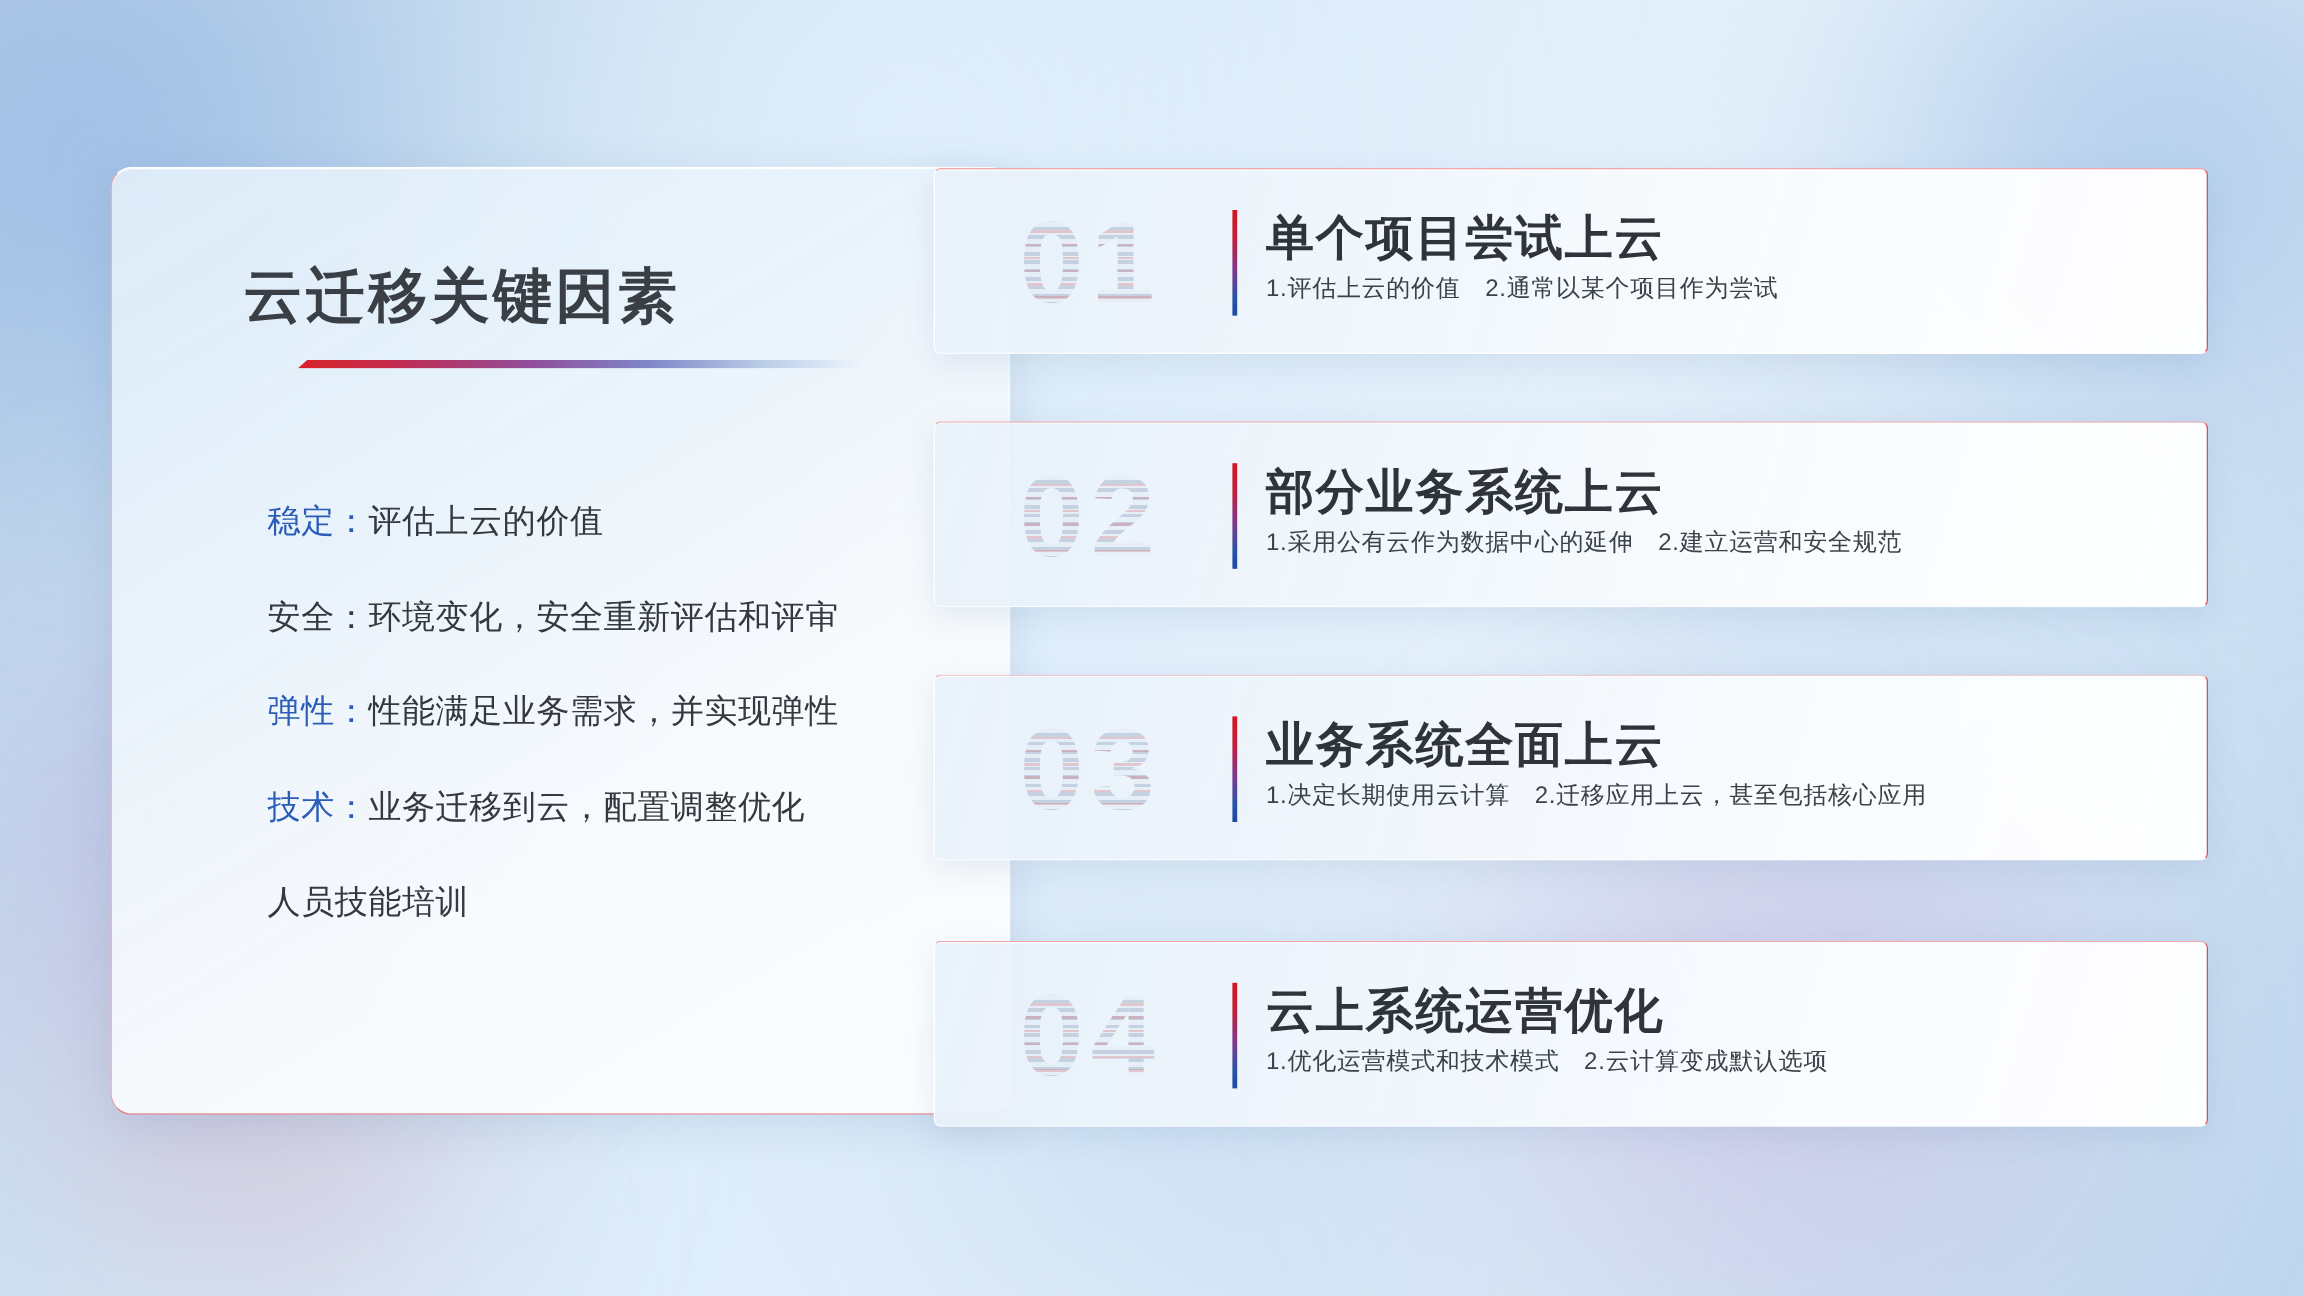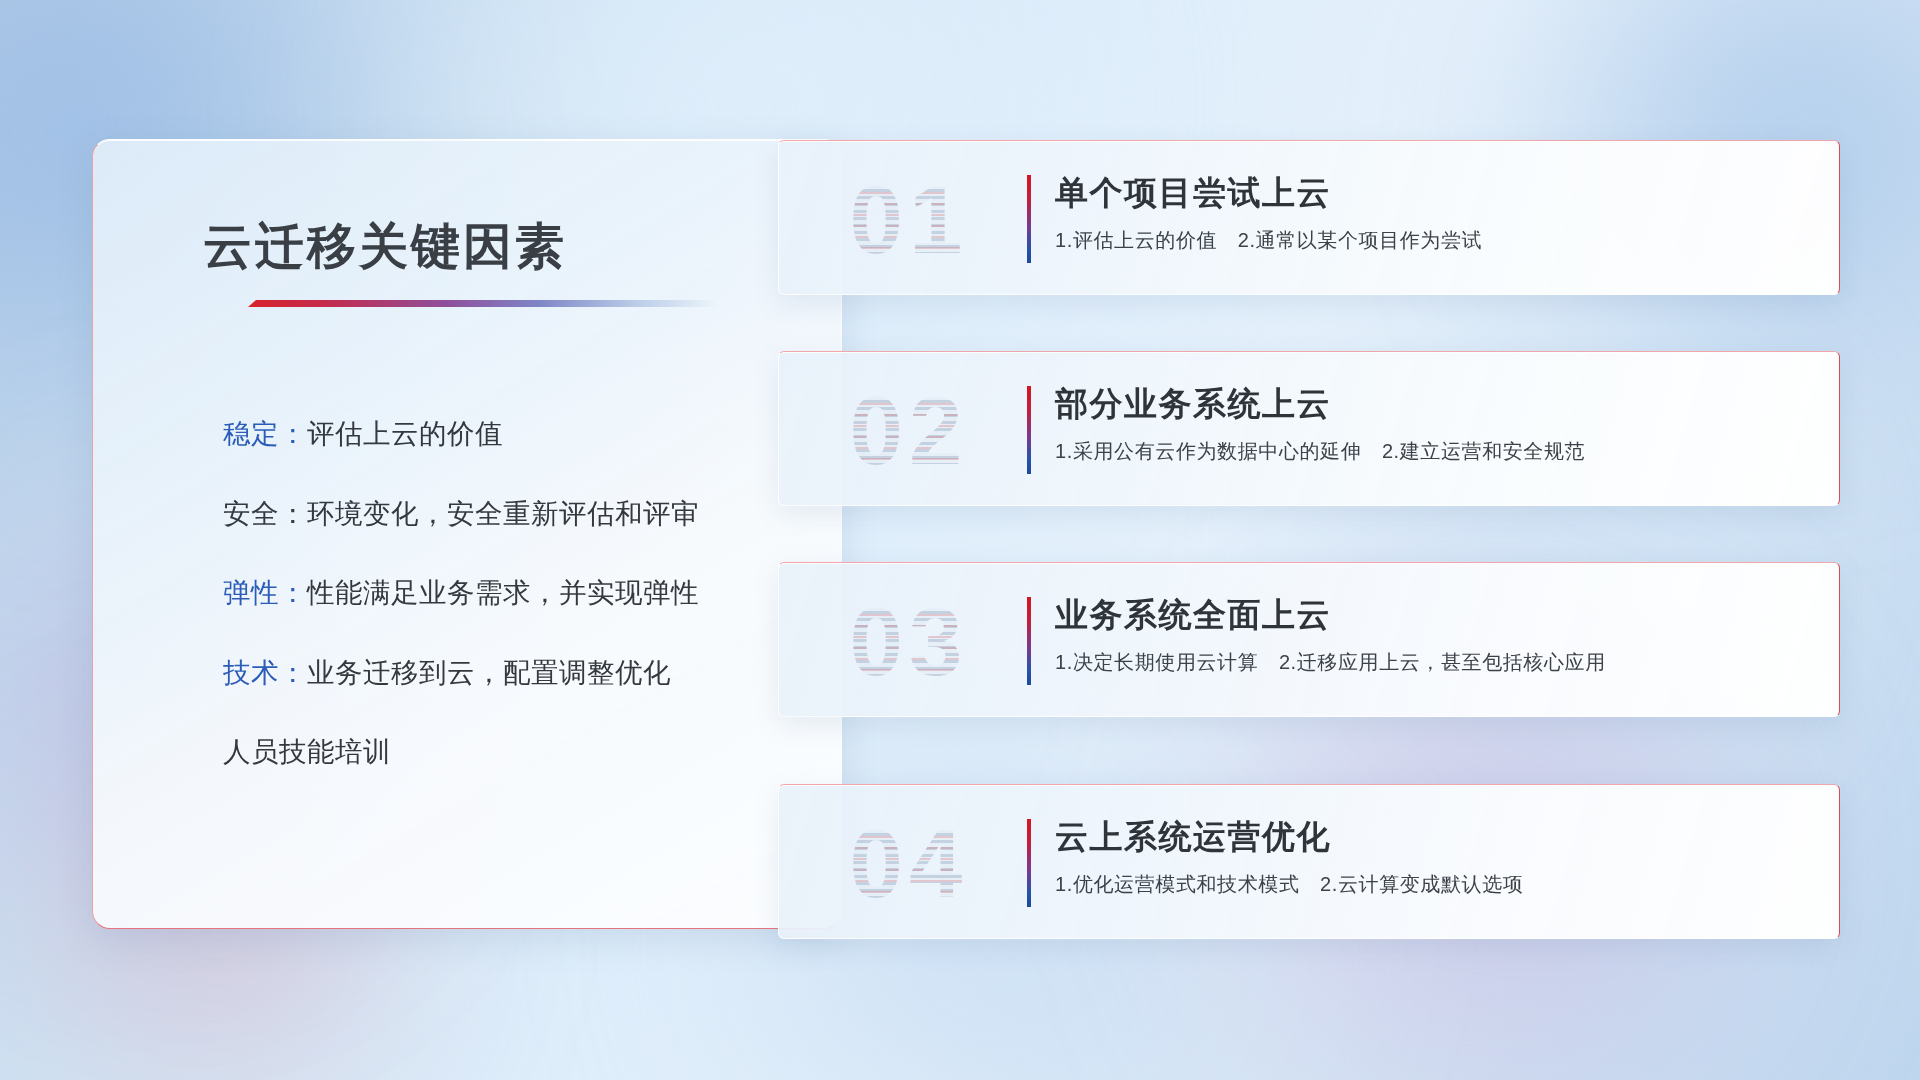--- a/index.html
+++ b/index.html
@@ -127,21 +127,21 @@
     filter:blur(.4px);
     user-select:none;
   }
 
   .step-bar{
     position:absolute; left:248px; top:34px; width:3.5px; height:88px;
     background:linear-gradient(180deg,#d5161f 0%,#c01f3e 28%,#7a3a8e 58%,#2553a8 84%,#1d49a0 100%);
   }
   .step-title{
     position:absolute; left:276px; top:30px;
-    font-size:33px; font-weight:700; color:#2f343a; letter-spacing:1.5px;
+    font-size:40px; font-weight:700; color:#2f343a; letter-spacing:1.5px;
     white-space:nowrap;
   }
   .step-desc{
     position:absolute; left:276px; top:86px;
     font-size:20px; color:#3c4249; letter-spacing:.6px;
     white-space:nowrap;
   }
 </style>
 </head>
 <body>

